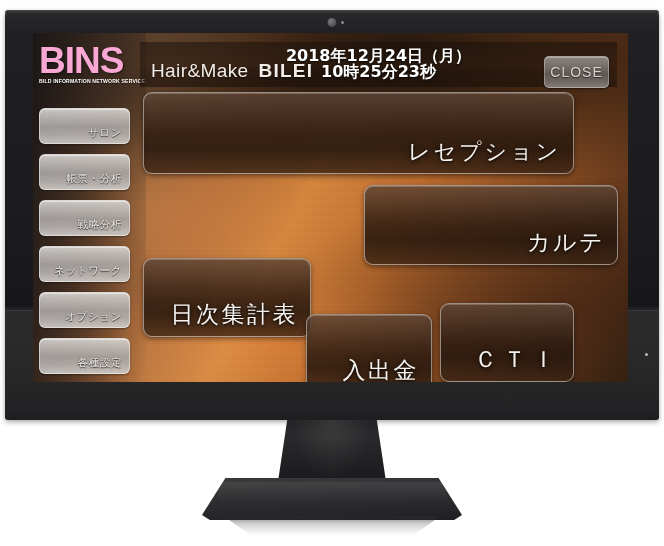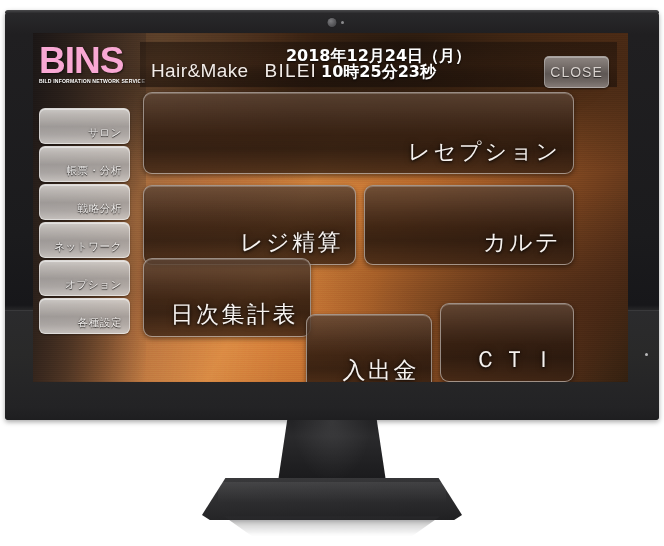--- a/index.html
+++ b/index.html
@@ -209,21 +209,21 @@
   }
   .side-list {
     position: absolute;
     left: 6px;
     top: 75px;
     width: 91px;
   }
   .side-btn {
     position: relative;
     height: 36px;
-    margin-bottom: 2px;
+    margin-bottom: 10px;
     border-radius: 6px;
     background: linear-gradient(180deg, #d9d6d3 0%, #c7c3c0 16%, #a8a4a2 52%, #b5b1af 76%, #cfcbc8 100%);
     border: 1px solid rgba(255,255,255,0.55);
     box-shadow: 0 1px 2px rgba(0,0,0,0.42), inset 0 1px 0 rgba(255,255,255,0.65);
     display: flex;
     align-items: flex-end;
     justify-content: flex-end;
     padding: 0 7px 3px 0;
     box-sizing: border-box;
     opacity: 0.92;
@@ -254,21 +254,22 @@
     font-family: "Liberation Sans", sans-serif;
     font-size: 19px;
     font-weight: 300;
     color: #f2ece8;
     letter-spacing: 0.4px;
     white-space: nowrap;
     text-shadow: 0 1px 2px rgba(0,0,0,0.6);
   }
   .shop-title .brand {
     letter-spacing: 1.2px;
-    margin-left: 16px;
+    margin-left: 10px;
+    font-weight: bold;
   }
   .clock {
     position: absolute;
     left: 50%;
     transform: translateX(-50%);
     top: 6px;
     text-align: center;
     font-family: "DejaVu Sans", "Liberation Sans", sans-serif;
     font-weight: bold;
     font-size: 16px;
@@ -338,21 +339,21 @@
     color: #f6f2ef;
     letter-spacing: 2.5px;
     white-space: nowrap;
     text-shadow: 0 1px 3px rgba(0,0,0,0.85), 0 0 6px rgba(0,0,0,0.5);
     position: relative;
     z-index: 2;
   }
   .tile-reception { left: 3px;   top: 0px;   width: 431px; height: 82px; }
   .tile-reception .lbl { font-size: 22px; letter-spacing: 3px; }
   .tile-register  { left: 3px;   top: 93px;  width: 213px; height: 80px; }
-  .tile-karte     { left: 224px; top: 93px;  width: 210px; height: 80px; padding-left: 36px; }
+  .tile-karte     { left: 224px; top: 93px;  width: 254px; height: 80px; padding-left: 36px; }
   .tile-daily     { left: 3px;   top: 166px; width: 168px; height: 79px; }
   .tile-cash      { left: 166px; top: 182px; width: 126px; height: 79px; margin-top: 40px; }
   .tile-cti       { left: 300px; top: 182px; width: 134px; height: 79px; margin-top: 29px; }
   .tile-cti .lbl  { letter-spacing: 6px; }
 </style>
 </head>
 <body>
 
 <div id="monitor-frame">
   <div class="bezel">
@@ -408,23 +409,20 @@
       </div>
       <div id="close-button">
         <span class="lbl">CLOSE</span>
       </div>
     </div>
 
     <div id="tiles">
       <div class="tile tile-reception">
         <span class="lbl">レセプション</span>
       </div>
-      <div class="tile tile-register">
-        <span class="lbl">レジ精算</span>
-      </div>
       <div class="tile tile-karte">
         <span class="lbl">カルテ</span>
       </div>
       <div class="tile tile-daily">
         <span class="lbl">日次集計表</span>
       </div>
       <div class="tile tile-cash">
         <span class="lbl">入出金</span>
       </div>
       <div class="tile tile-cti">

